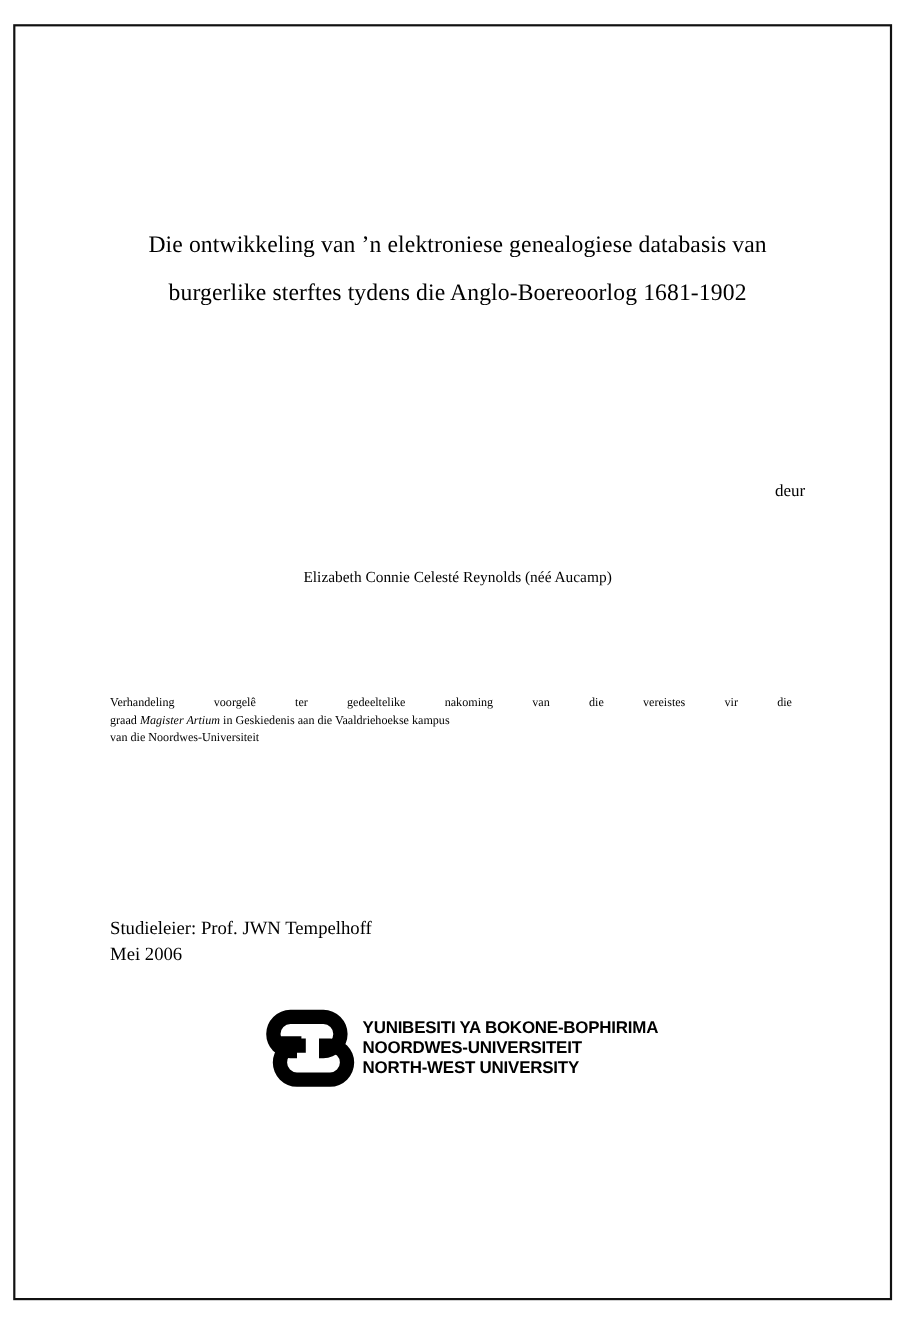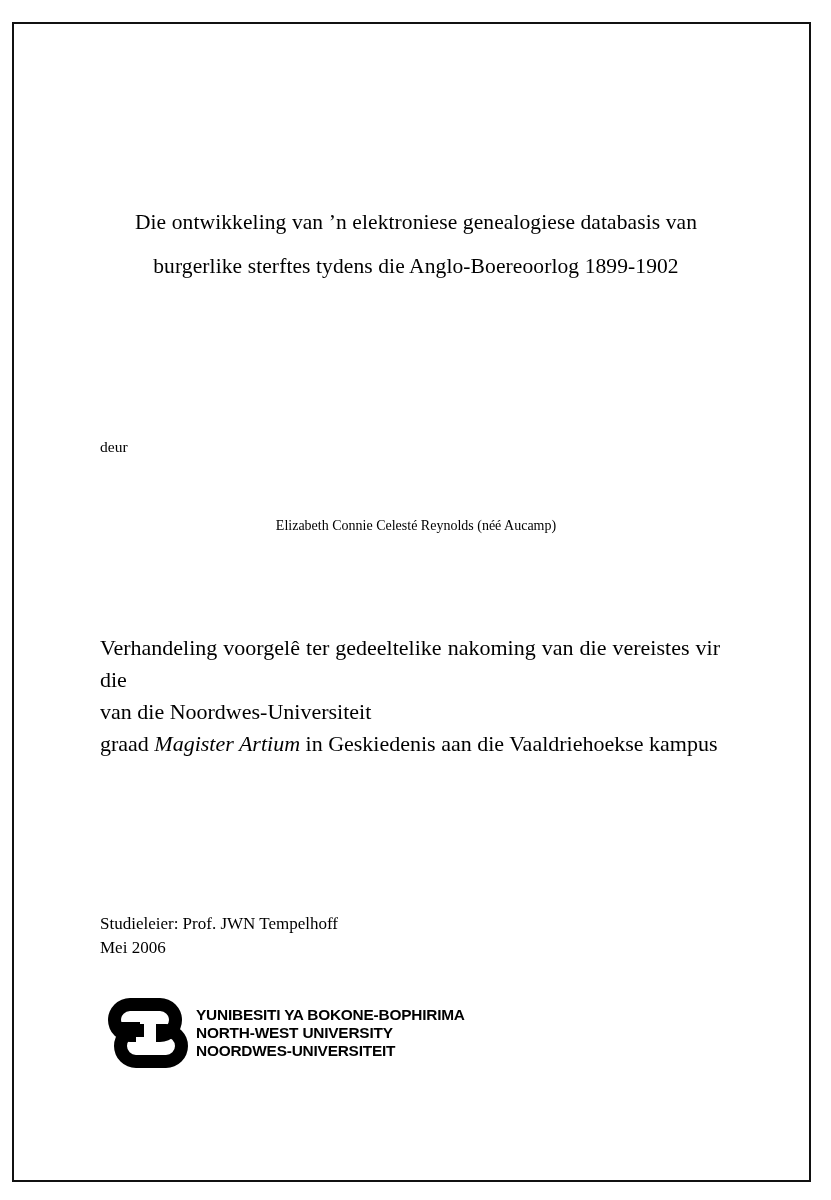--- a/index.html
+++ b/index.html
@@ -48,33 +48,33 @@
     line-height: 2.05;
     letter-spacing: 0.1px;
   }
   .title-line {
     display: block;
     white-space: nowrap;
   }
 
   .byword {
     margin-top: 150px;
-    text-align: left;
+    text-align: right;
     font-size: 15.5px;
   }
 
   .author {
     margin-top: 62px;
     text-align: center;
     font-size: 14px;
   }
 
   .statement {
     margin-top: 98px;
-    font-size: 22px;
+    font-size: 11px;
     line-height: 1.45;
     text-align: justify;
     width: 620px;
   }
   .statement .just {
     text-align: justify;
     text-align-last: justify;
   }
   .statement .plain {
     text-align: left;
@@ -90,21 +90,21 @@
   }
   .supervisor-block .line {
     display: block;
   }
 
   
   .logo-row {
     margin-top: 36px;
     display: flex;
     align-items: center;
-    justify-content: flex-start;
+    justify-content: center;
     gap: 0;
   }
   .logo-mark {
     width: 96px;
     height: 74px;
     flex: none;
   }
   .logo-text {
     font-family: "Liberation Sans", sans-serif;
     font-size: 15.4px;
@@ -120,46 +120,46 @@
 </head>
 <body>
 
 <div class="page">
   <div class="scan-frame"></div>
 
   <div class="content">
 
     <div class="title-block">
       <span class="title-line">Die ontwikkeling van ’n elektroniese genealogiese databasis van</span>
-      <span class="title-line">burgerlike sterftes tydens die Anglo-Boereoorlog 1899-1902</span>
+      <span class="title-line">burgerlike sterftes tydens die Anglo-Boereoorlog 1681-1902</span>
     </div>
 
     <div class="byword">deur</div>
 
     <div class="author">Elizabeth Connie Celesté Reynolds (néé Aucamp)</div>
 
     <div class="statement">
       <div class="just">Verhandeling voorgelê ter gedeeltelike nakoming van die vereistes vir die</div>
+      <div class="plain"><span>graad </span><em>Magister Artium</em><span> in Geskiedenis aan die Vaaldriehoekse kampus</span></div>
       <div class="plain">van die Noordwes-Universiteit</div>
-      <div class="plain"><span>graad </span><em>Magister Artium</em><span> in Geskiedenis aan die Vaaldriehoekse kampus</span></div>
     </div>
 
     <div class="supervisor-block">
       <span class="line">Studieleier: Prof. JWN Tempelhoff</span>
       <span class="line">Mei 2006</span>
     </div>
 
     <div class="logo-row">
       <svg class="logo-mark" viewBox="0 0 96 74" aria-hidden="true">
         <path fill="#000000" d="M30 2 h30 a22 22 0 0 1 0 44 h-8 v-13 h8 a9 9 0 0 0 0-18 h-30 a9 9 0 0 0 0 18 h6 v13 h-6 a22 22 0 0 1 0-44 z"></path>
         <path fill="#000000" d="M36 28 h30 a22 22 0 0 1 0 44 h-30 a22 22 0 0 1 0-44 z m0 13 a9 9 0 0 0 0 18 h30 a9 9 0 0 0 0-18 z"></path>
         <rect fill="#ffffff" x="44" y="20" width="12" height="34"></rect>
         <path fill="#000000" d="M14 26 h26 v13 h-26 z"></path>
       </svg>
       <div class="logo-text">
         <span>YUNIBESITI YA BOKONE-BOPHIRIMA</span>
+        <span>NOORDWES-UNIVERSITEIT</span>
         <span>NORTH-WEST UNIVERSITY</span>
-        <span>NOORDWES-UNIVERSITEIT</span>
       </div>
     </div>
 
   </div>
 </div>
 
 </body></html>

